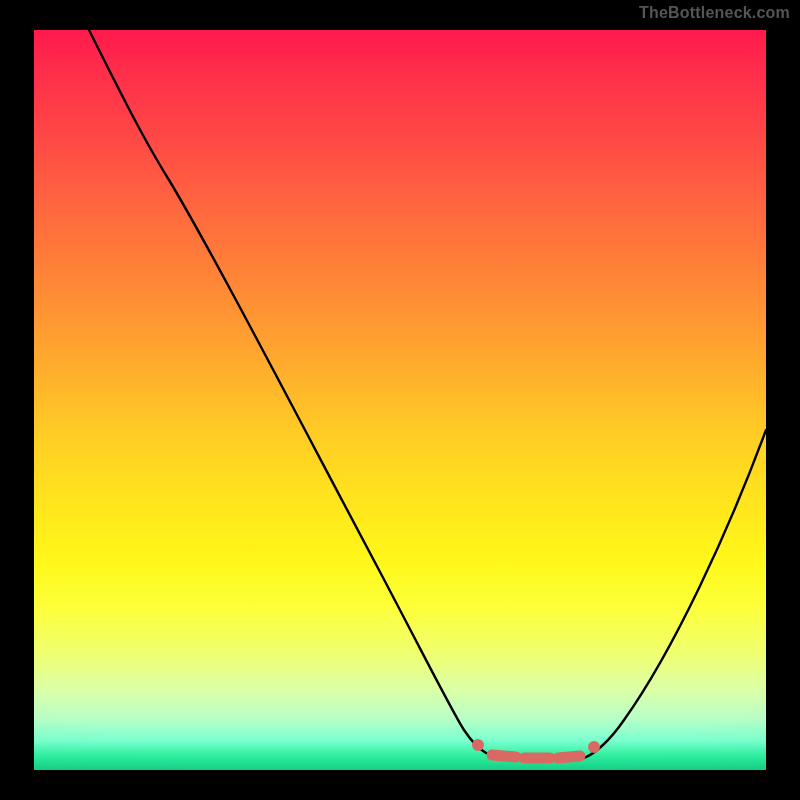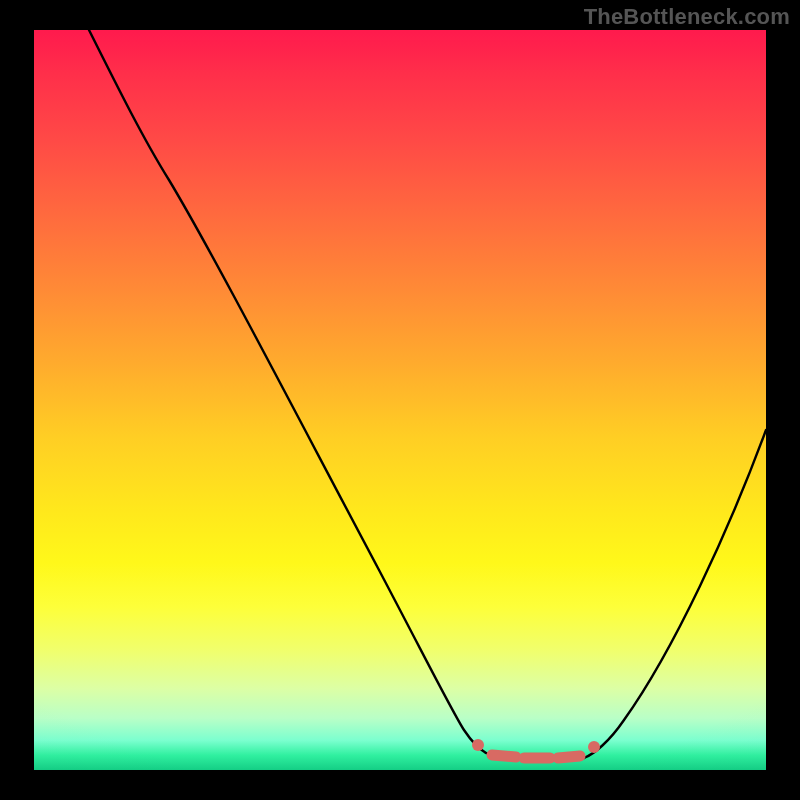--- a/index.html
+++ b/index.html
@@ -15,21 +15,21 @@
     position: relative;
     width: 800px;
     height: 800px;
     background: #000;
   }
   .watermark {
     position: absolute;
     top: 4px;
     right: 10px;
     color: #555;
-    font-size: 22px;
+    font-size: 16px;
     font-weight: 600;
     letter-spacing: 0.2px;
     z-index: 10;
   }
   .plot-area {
     position: absolute;
     left: 34px;
     top: 30px;
     width: 732px;
     height: 740px;

